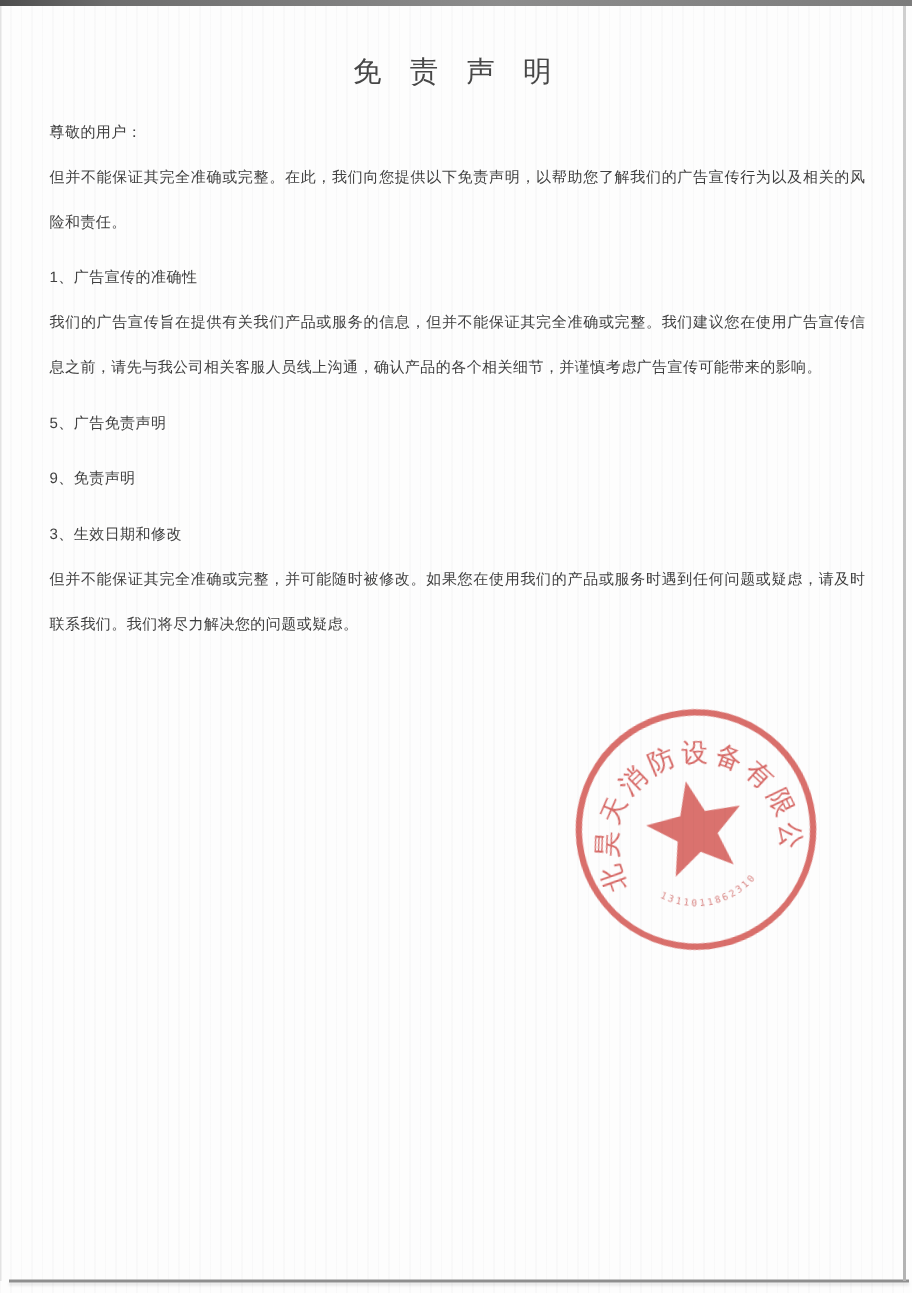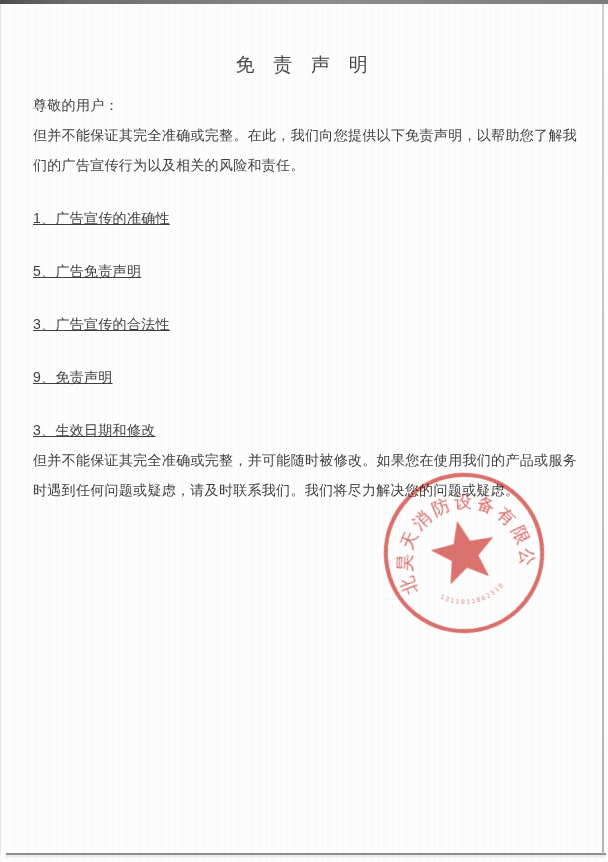--- a/index.html
+++ b/index.html
@@ -17,33 +17,33 @@
   .edge-top    { position:absolute; left:0; top:0; width:608px; height:4px;
                  background:linear-gradient(90deg,#4e4e4e 0%,#6d6d6d 12%,#8c8c8c 55%,#7c7c7c 100%); z-index:5; }
   .edge-bottom { position:absolute; left:6px; top:853px; width:600px; height:2px; background:#8f8f8f;
                  box-shadow:0 2px 2px rgba(0,0,0,0.10); z-index:5; }
   .edge-right  { position:absolute; left:602px; top:4px; width:2px; height:850px;
                  background:linear-gradient(180deg,#cfcfcf,#b3b3b3); z-index:5; }
   .edge-left   { position:absolute; left:0; top:4px; width:1px; height:850px; background:#e3e3e3; z-index:5; }
 
   .page-content {
     position:absolute; left:33px; top:0; width:544px; z-index:1;
-    padding-top:50px; color:#3f3f3f;
+    padding-top:34px; color:#3f3f3f;
   }
   .doc-title {
     font-family:"Liberation Serif","DejaVu Serif",serif;
     font-size:19px; font-weight:500; color:#474747;
     text-align:center; letter-spacing:7px;
     line-height:30px; margin:0 0 10px 0;
   }
   .salutation, .intro, .sec-body, .sec-heading {
-    font-size:14px; line-height:30px; margin:0; font-weight:400;
+    font-size:10px; line-height:30px; margin:0; font-weight:400;
     text-align:justify; letter-spacing:0.3px;
   }
-  .sec-heading { margin-top:23px;text-decoration:underline; }
+  .sec-heading { margin-top:7px; }
   .body-bold { font-weight:bold; color:#161616; }
 
   
   .seal {
     position:absolute; left:380px; top:467px; width:168px; height:172px; z-index:3;
     transform:rotate(-12deg);
     mix-blend-mode:multiply; opacity:0.9;
     filter:blur(0.3px);
   }
   .seal svg { width:100%; height:100%; }
@@ -57,28 +57,28 @@
 <div class="edge-right"></div>
 <div class="edge-left"></div>
 
 <div class="page-content">
   <h1 class="doc-title">免 责 声 明</h1>
   <p class="salutation">尊敬的用户：</p>
   <p class="intro">但并不能保证其完全准确或完整。在此，我们向您提供以下免责声明，以帮助您了解我们的广告宣传行为以及相关的风险和责任。</p>
   <div id="sections">
   <section class="doc-section">
     <h2 class="sec-heading">1、广告宣传的准确性</h2>
+    <p class="sec-body"><span class="body-normal">我们的广告宣传旨在提供有关我们产品或服务的信息，但并不能保证其完全准确或完整。我们建议您在使用广告宣传信息之前，请先与我公司相关客服人员线上沟通，确认产品的各个相关细节，并谨慎考虑广告宣传可能带来的影响。</span><span class="body-bold"></span></p>
   </section>
 
   <section class="doc-section">
     <h2 class="sec-heading">5、广告免责声明</h2>
   </section>
 
   <section class="doc-section">
-    <h2 class="sec-heading">3、广告宣传的合法性</h2>
   </section>
 
   <section class="doc-section">
     <h2 class="sec-heading">9、免责声明</h2>
   </section>
 
   <section class="doc-section">
     <h2 class="sec-heading">3、生效日期和修改</h2>
     <p class="sec-body"><span class="body-normal">但并不能保证其完全准确或完整，并可能随时被修改。如果您在使用我们的产品或服务时遇到任何问题或疑虑，请及时联系我们。我们将尽力解决您的问题或疑虑。</span><span class="body-bold"></span></p>
   </section>

